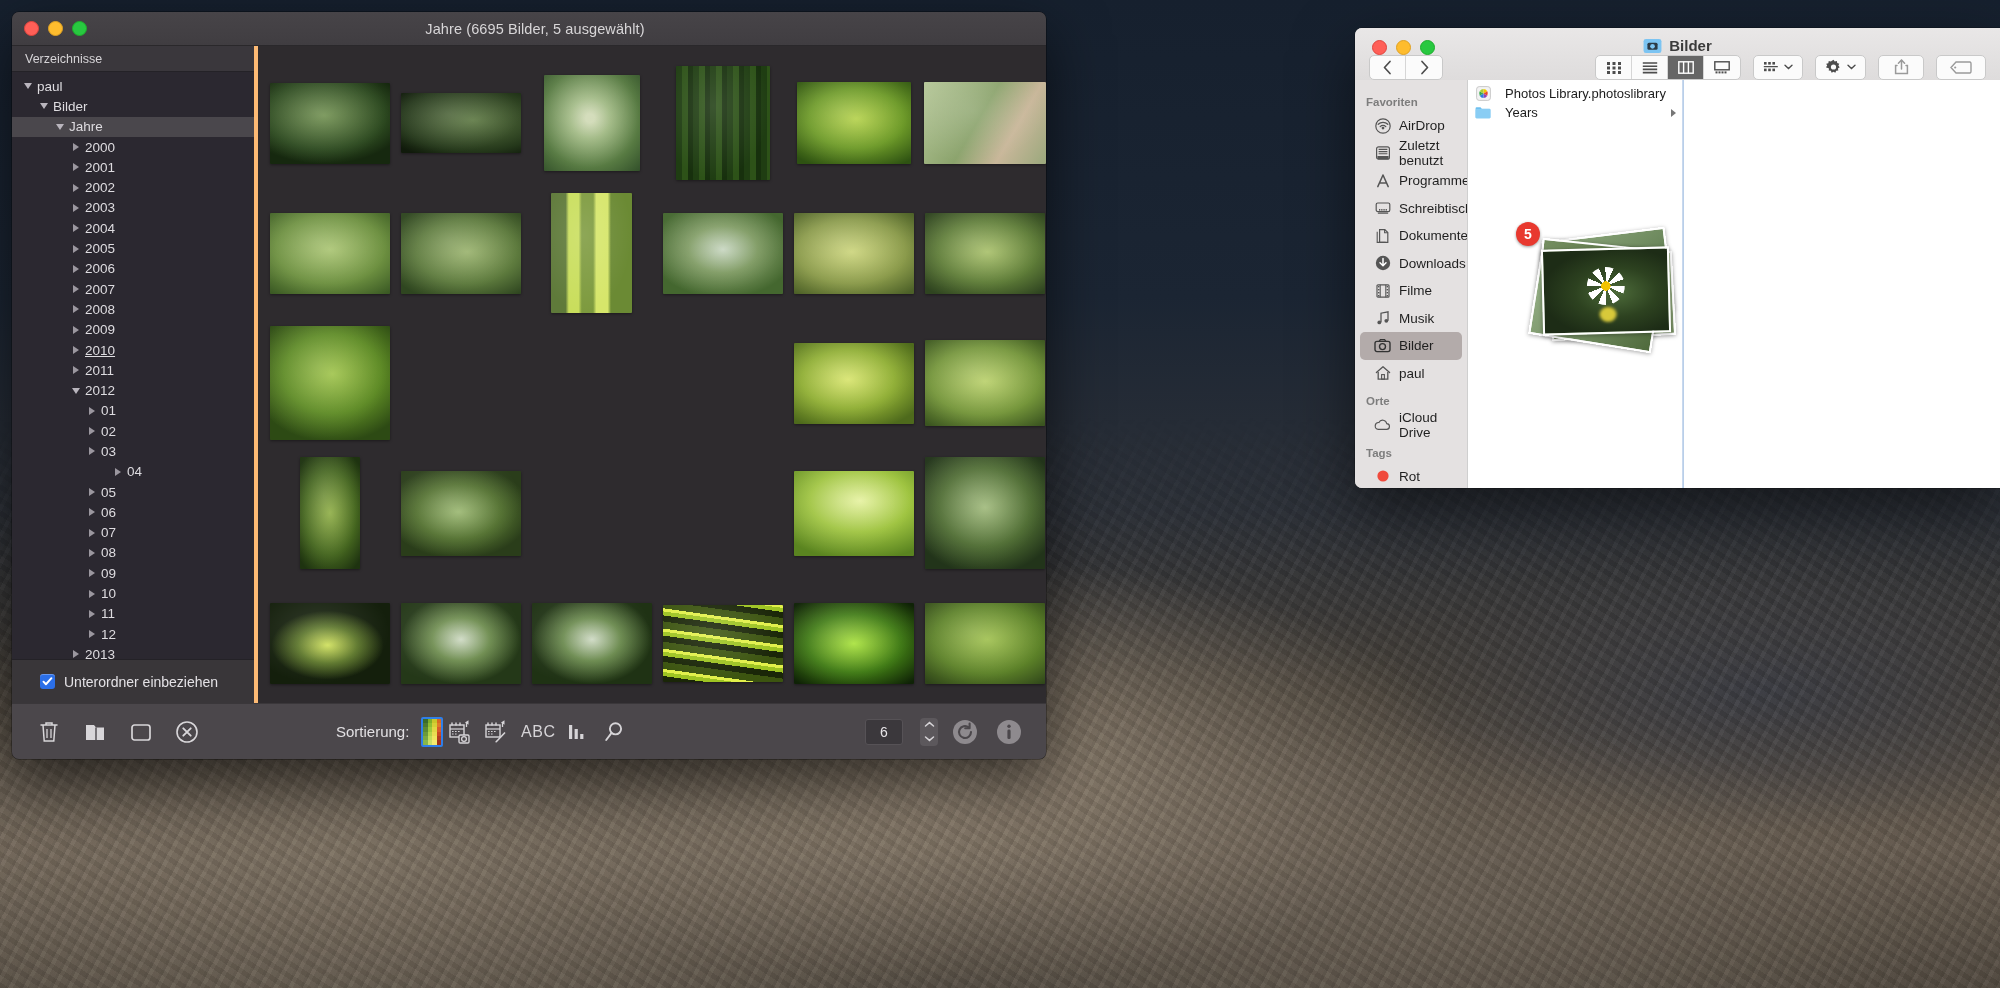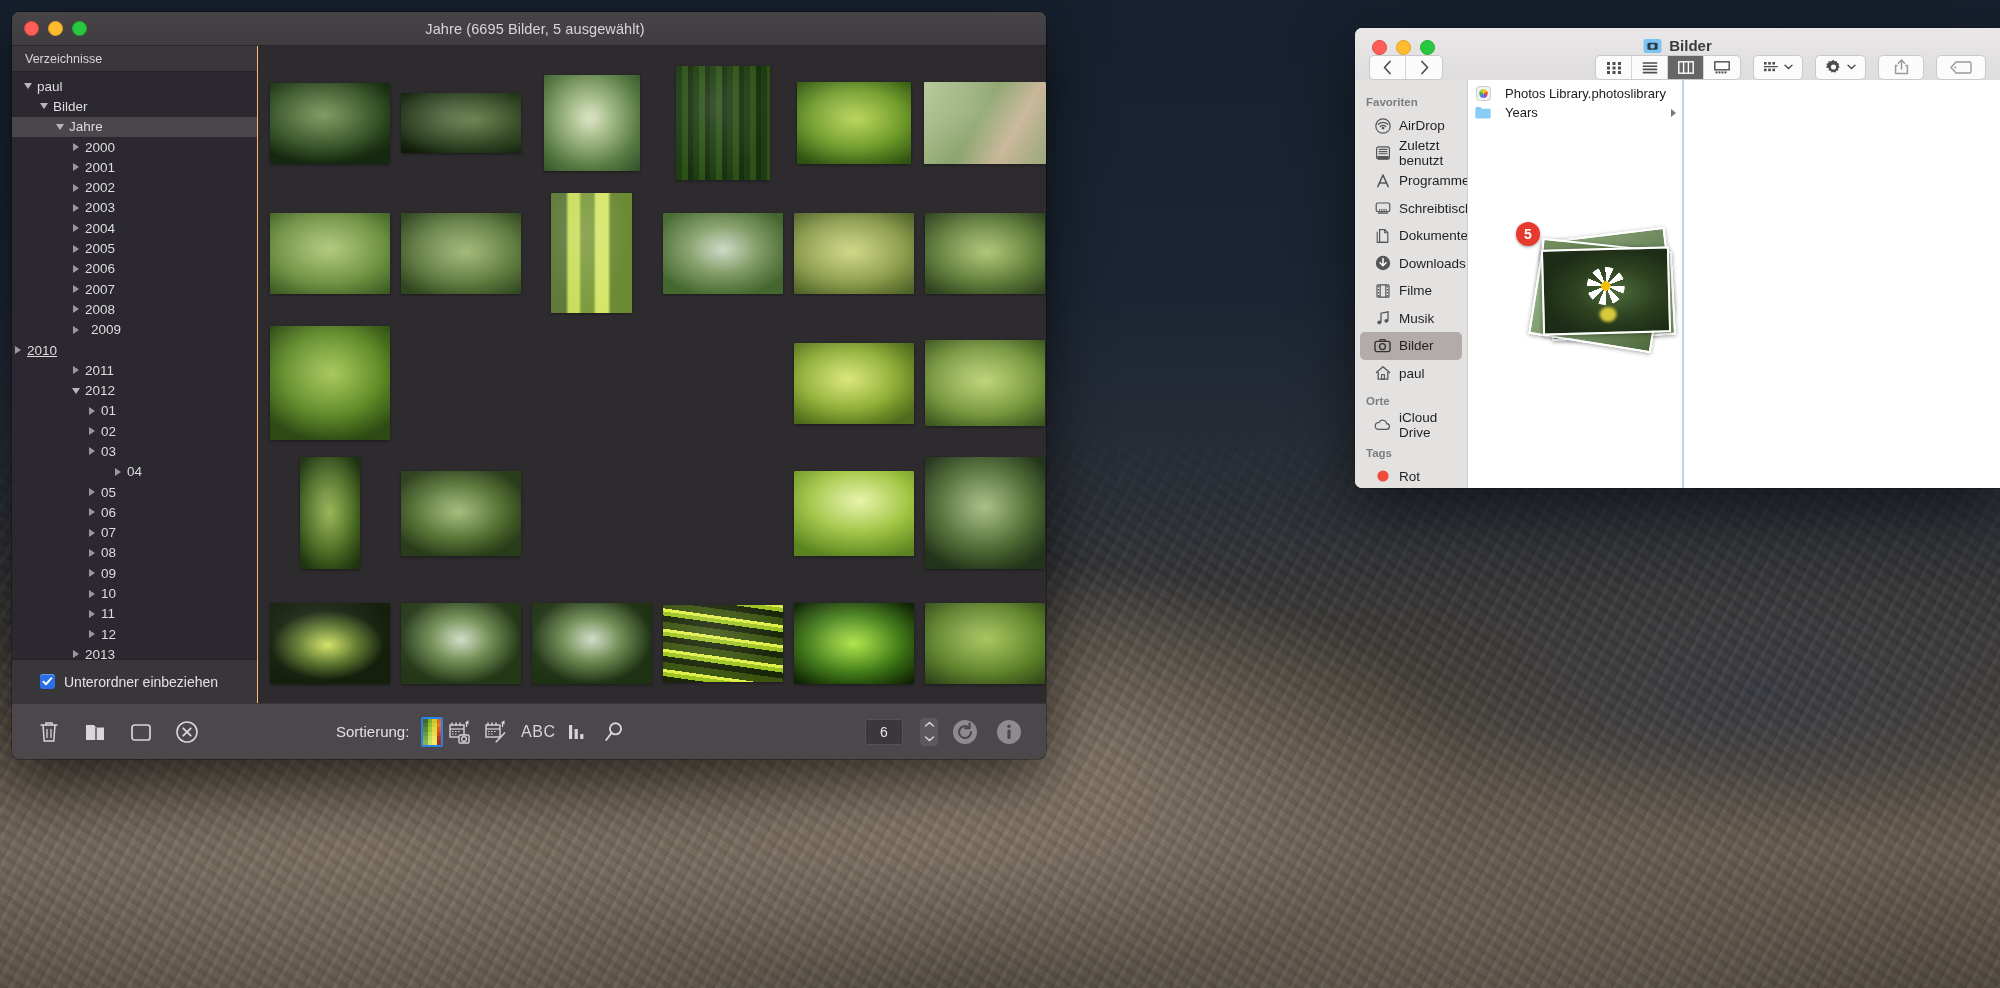--- a/index.html
+++ b/index.html
@@ -52,21 +52,21 @@
   }
   #photoTitle {
     position:absolute; left:12px; right:0; text-align:center;
     font-size:14.5px; color:#d8d6d8; letter-spacing:.1px;
     pointer-events:none;
   }
   #photoBody { flex:1; display:flex; min-height:0; }
 
   
   #treePanel { width:246px; flex:0 0 246px; background:#2b2830;
-     display:flex; flex-direction:column; border-right:1px solid #fdba74;justify-content:center; }
+     display:flex; flex-direction:column; border-right:4px solid #fdba74;justify-content:center; }
   #treeHeader {
     height:26px; flex:0 0 26px; background:#3a373c;
     border-bottom:1px solid #242227;
     display:flex; align-items:center; padding-left:13px;
     font-size:12.5px; color:#d6d4d7;
   }
   #treeScroll { flex:1; overflow:hidden; background:#2b2830; padding-top:4px; }
   .tnode { height:20.3px; display:flex; align-items:center;
      font-size:13.5px; color:#dedce0; white-space:nowrap; }
   .tnode.sel { background:#4a474c; }
@@ -251,27 +251,27 @@
               <i></i>
             </span>
             <span>2007</span>
           </div>
           <div class="tnode" style="padding-left: 58px;">
             <span class="tw closed">
               <i></i>
             </span>
             <span>2008</span>
           </div>
-          <div class="tnode" style="padding-left: 58px; gap: 6px;">
+          <div class="tnode" style="padding-left: 58px;">
             <span class="tw closed">
               <i></i>
             </span>
             <span>2009</span>
           </div>
-          <div class="tnode" style=" text-decoration: underline;">
+          <div class="tnode" style="padding-left: 58px; text-decoration: underline;">
             <span class="tw closed">
               <i></i>
             </span>
             <span>2010</span>
           </div>
           <div class="tnode" style="padding-left: 58px;">
             <span class="tw closed">
               <i></i>
             </span>
             <span>2011</span>

